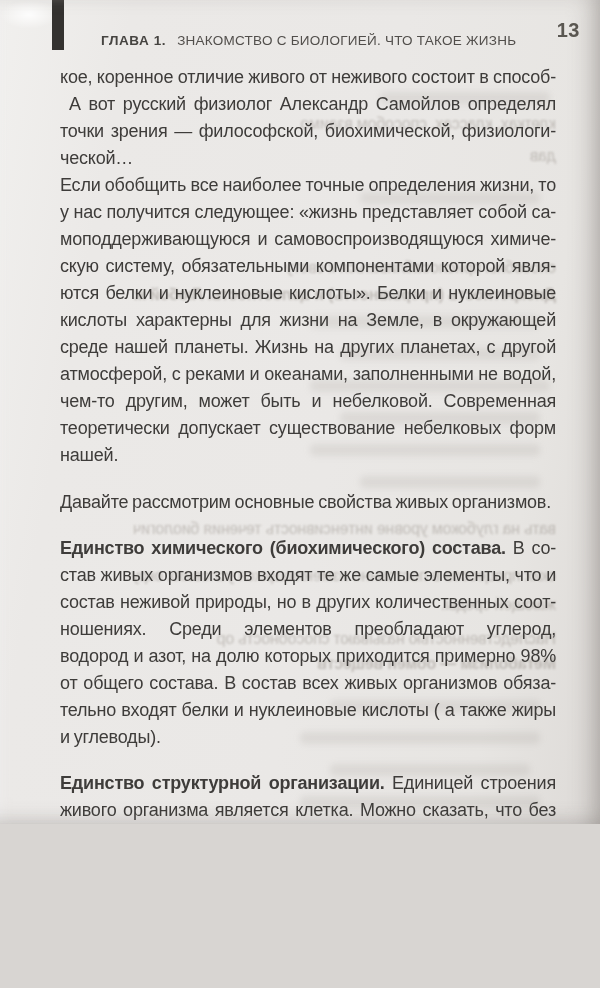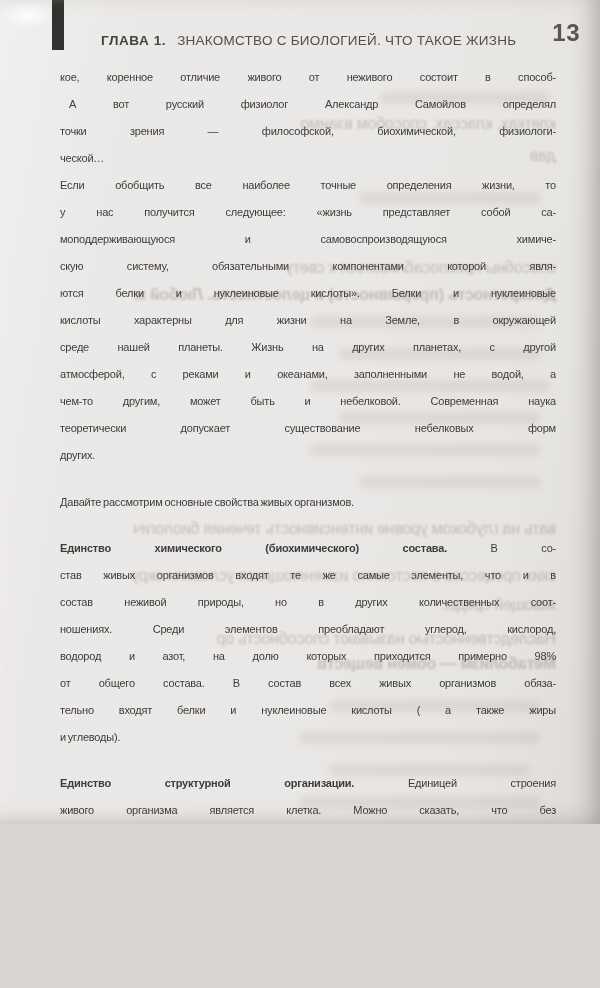--- a/index.html
+++ b/index.html
@@ -20,26 +20,26 @@
     background:radial-gradient(closest-side at 18% 12%,rgba(255,255,255,.9),rgba(255,255,255,0));
   }
   .chapter-bar{position:absolute;left:52px;top:0;width:12px;height:50px;background:#343230;}
   .header{
     position:absolute;left:101px;top:33px;width:450px;white-space:nowrap;
     font-size:13.5px;letter-spacing:.25px;color:#514e4b;
   }
   .kicker{font-weight:700;letter-spacing:.6px;margin-right:11px;color:#464441;}
   .page-number{
     position:absolute;right:20px;top:19px;
-    font-size:24px;font-weight:700;color:#5a5751;letter-spacing:.5px;
+    font-size:20px;font-weight:700;color:#5a5751;letter-spacing:.5px;
   }
   .body{position:absolute;left:60px;top:64px;width:496px;}
   .para{margin:0;}
   .line{
-    font-size:11px;line-height:27px;height:27px;overflow:hidden;
+    font-size:18px;line-height:27px;height:27px;overflow:hidden;
     letter-spacing:-.2px;word-spacing:-1px;
     text-align:justify;text-align-last:justify;
   }
   .line.last{text-align-last:left;}
   .line.indent{text-indent:9px;}
   .line b{font-weight:700;}
   .bleed-layer{position:absolute;left:60px;top:0;width:496px;height:988px;pointer-events:none;}
   .bleed-line{
     position:absolute;left:0;width:100%;transform:scaleX(-1);
     color:rgba(128,120,112,.38);filter:blur(1.1px);
@@ -109,21 +109,21 @@
         <div class="line">Если обобщить все наиболее точные определения жизни, то</div>
         <div class="line">у нас получится следующее: «жизнь представляет собой са-</div>
         <div class="line">моподдерживающуюся и самовоспроизводящуюся химиче-</div>
         <div class="line">скую систему, обязательными компонентами которой явля-</div>
         <div class="line">ются белки и нуклеиновые кислоты». Белки и нуклеиновые</div>
         <div class="line">кислоты характерны для жизни на Земле, в окружающей</div>
         <div class="line">среде нашей планеты. Жизнь на других планетах, с другой</div>
         <div class="line">атмосферой, с реками и океанами, заполненными не водой, а</div>
         <div class="line">чем-то другим, может быть и небелковой. Современная наука</div>
         <div class="line">теоретически допускает существование небелковых форм</div>
-        <div class="line last">других.</div>
+        <div class="line last">нашей.</div>
       </div>
       <div class="para" style="margin-top: 20px;">
         <div class="line last">Давайте рассмотрим основные свойства живых организмов.</div>
       </div>
       <div class="para" style="margin-top: 19px;">
         <div class="line"><b>Единство химического (биохимического) состава.</b> В со-</div>
         <div class="line">став живых организмов входят те же самые элементы, что и в</div>
         <div class="line">состав неживой природы, но в других количественных соот-</div>
         <div class="line">ношениях. Среди элементов преобладают углерод, кислород,</div>
         <div class="line">водород и азот, на долю которых приходится примерно 98%</div>

